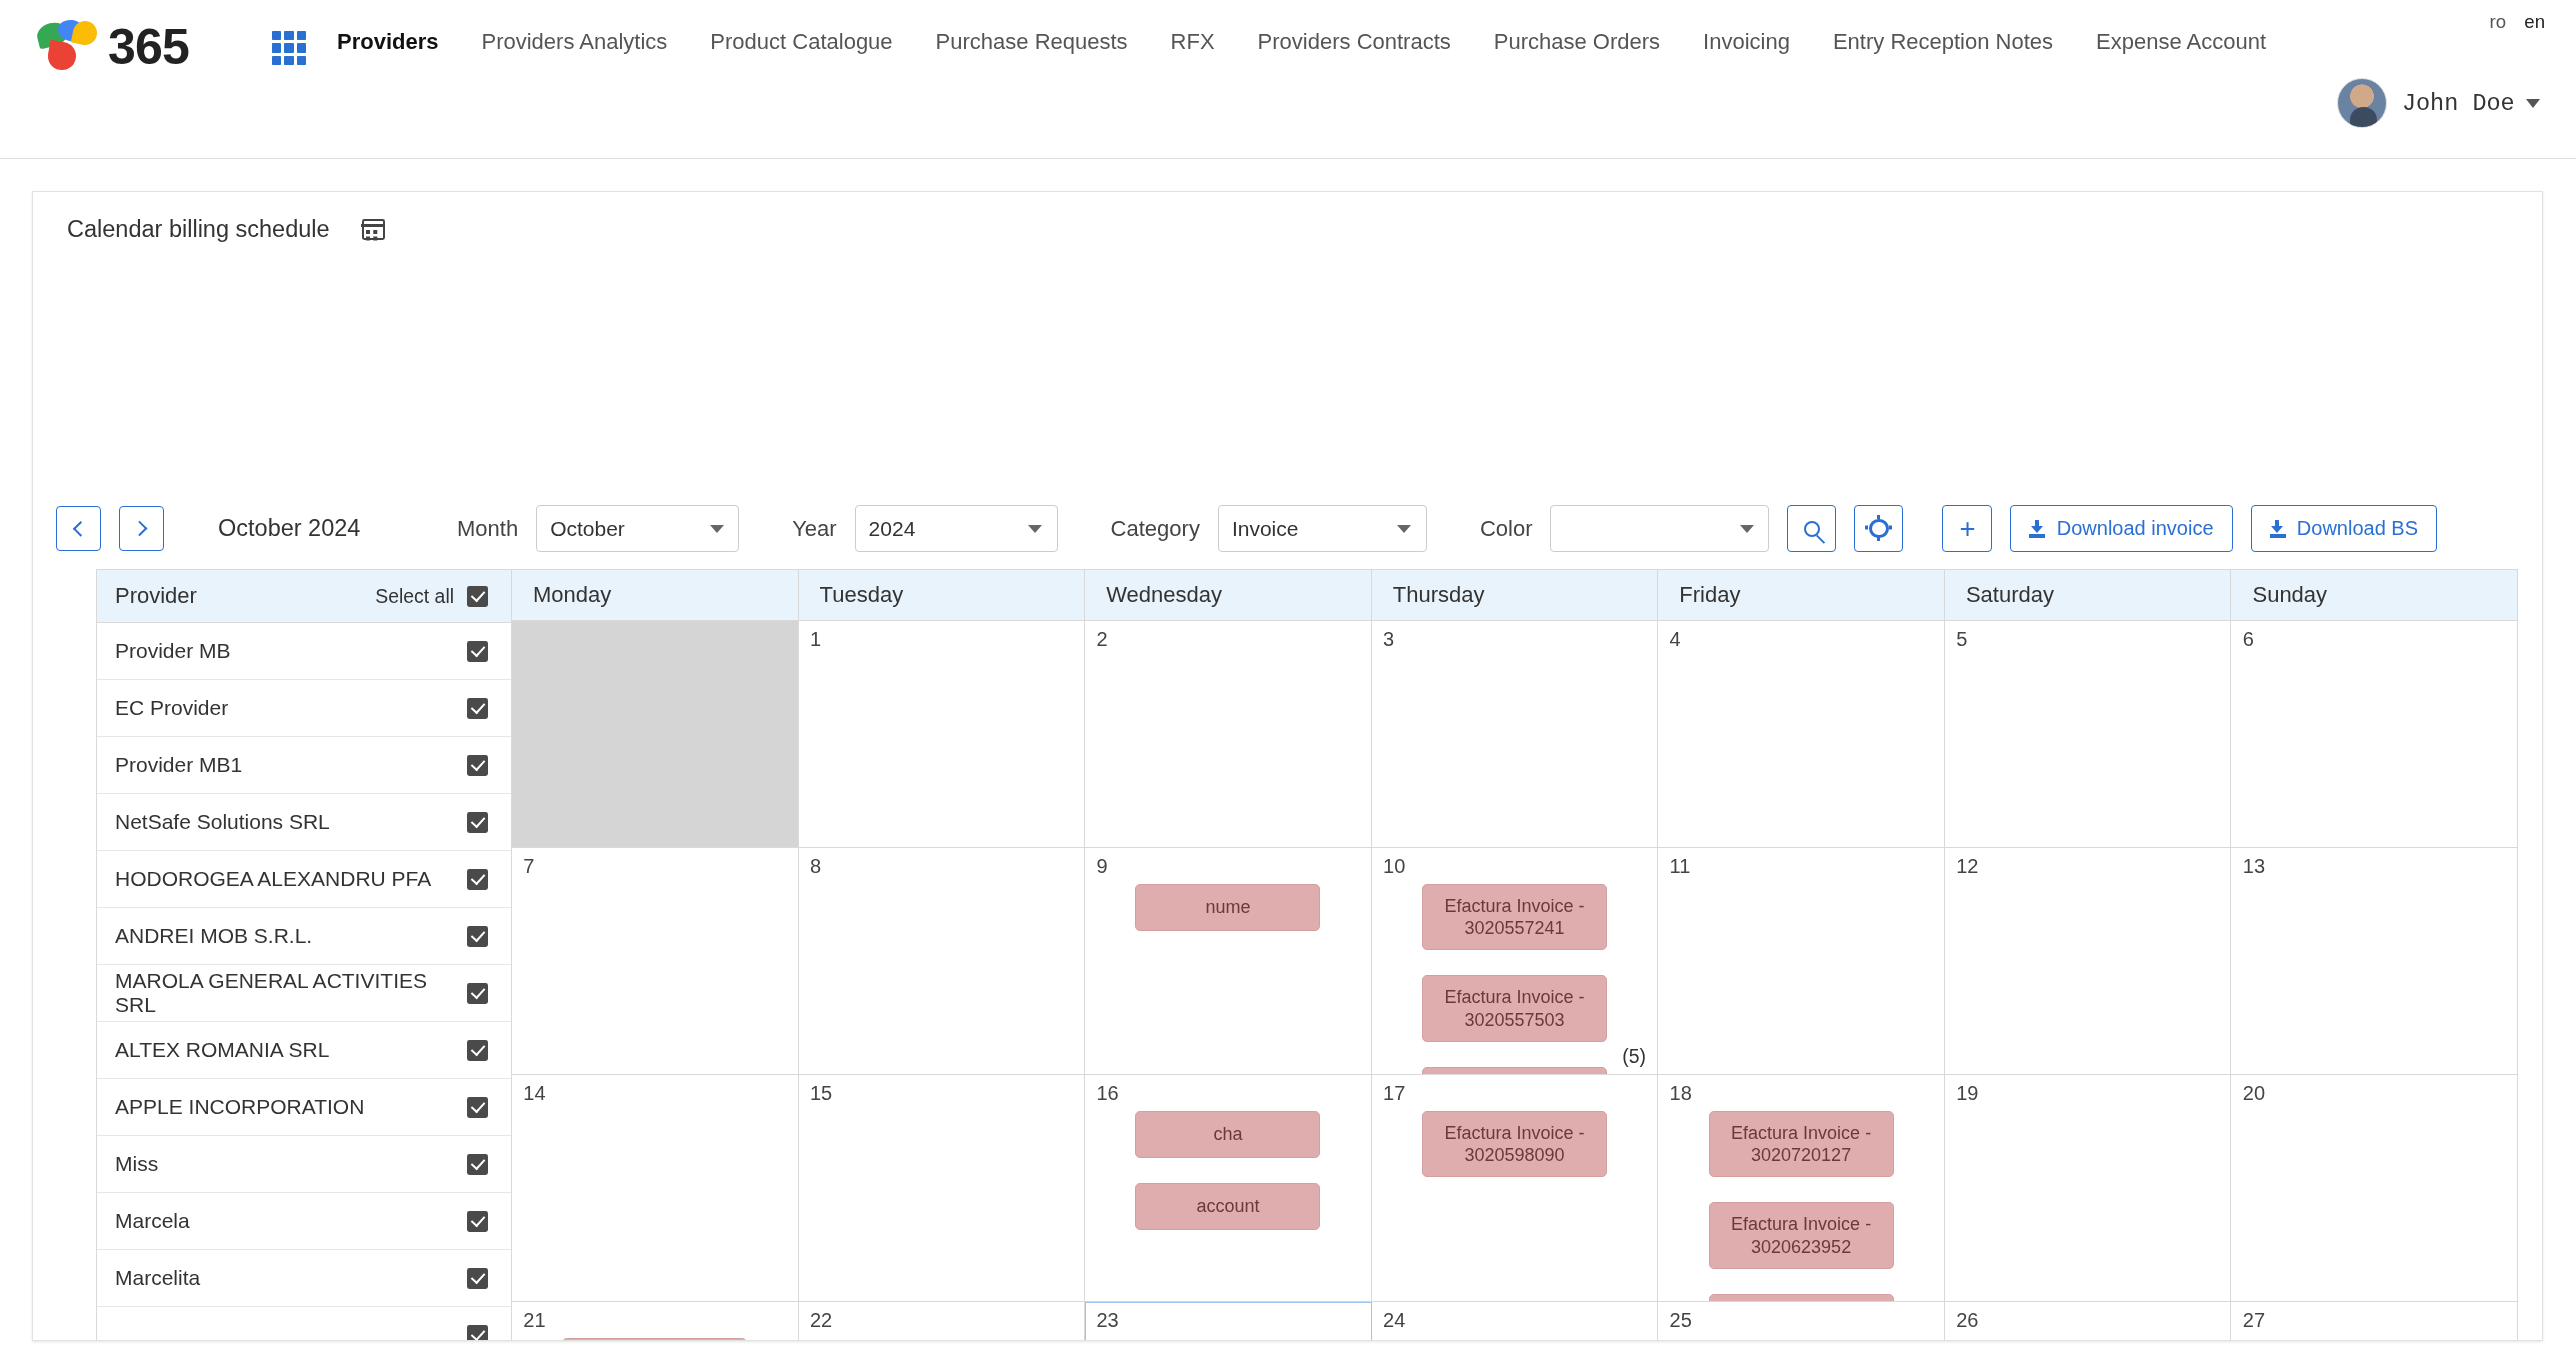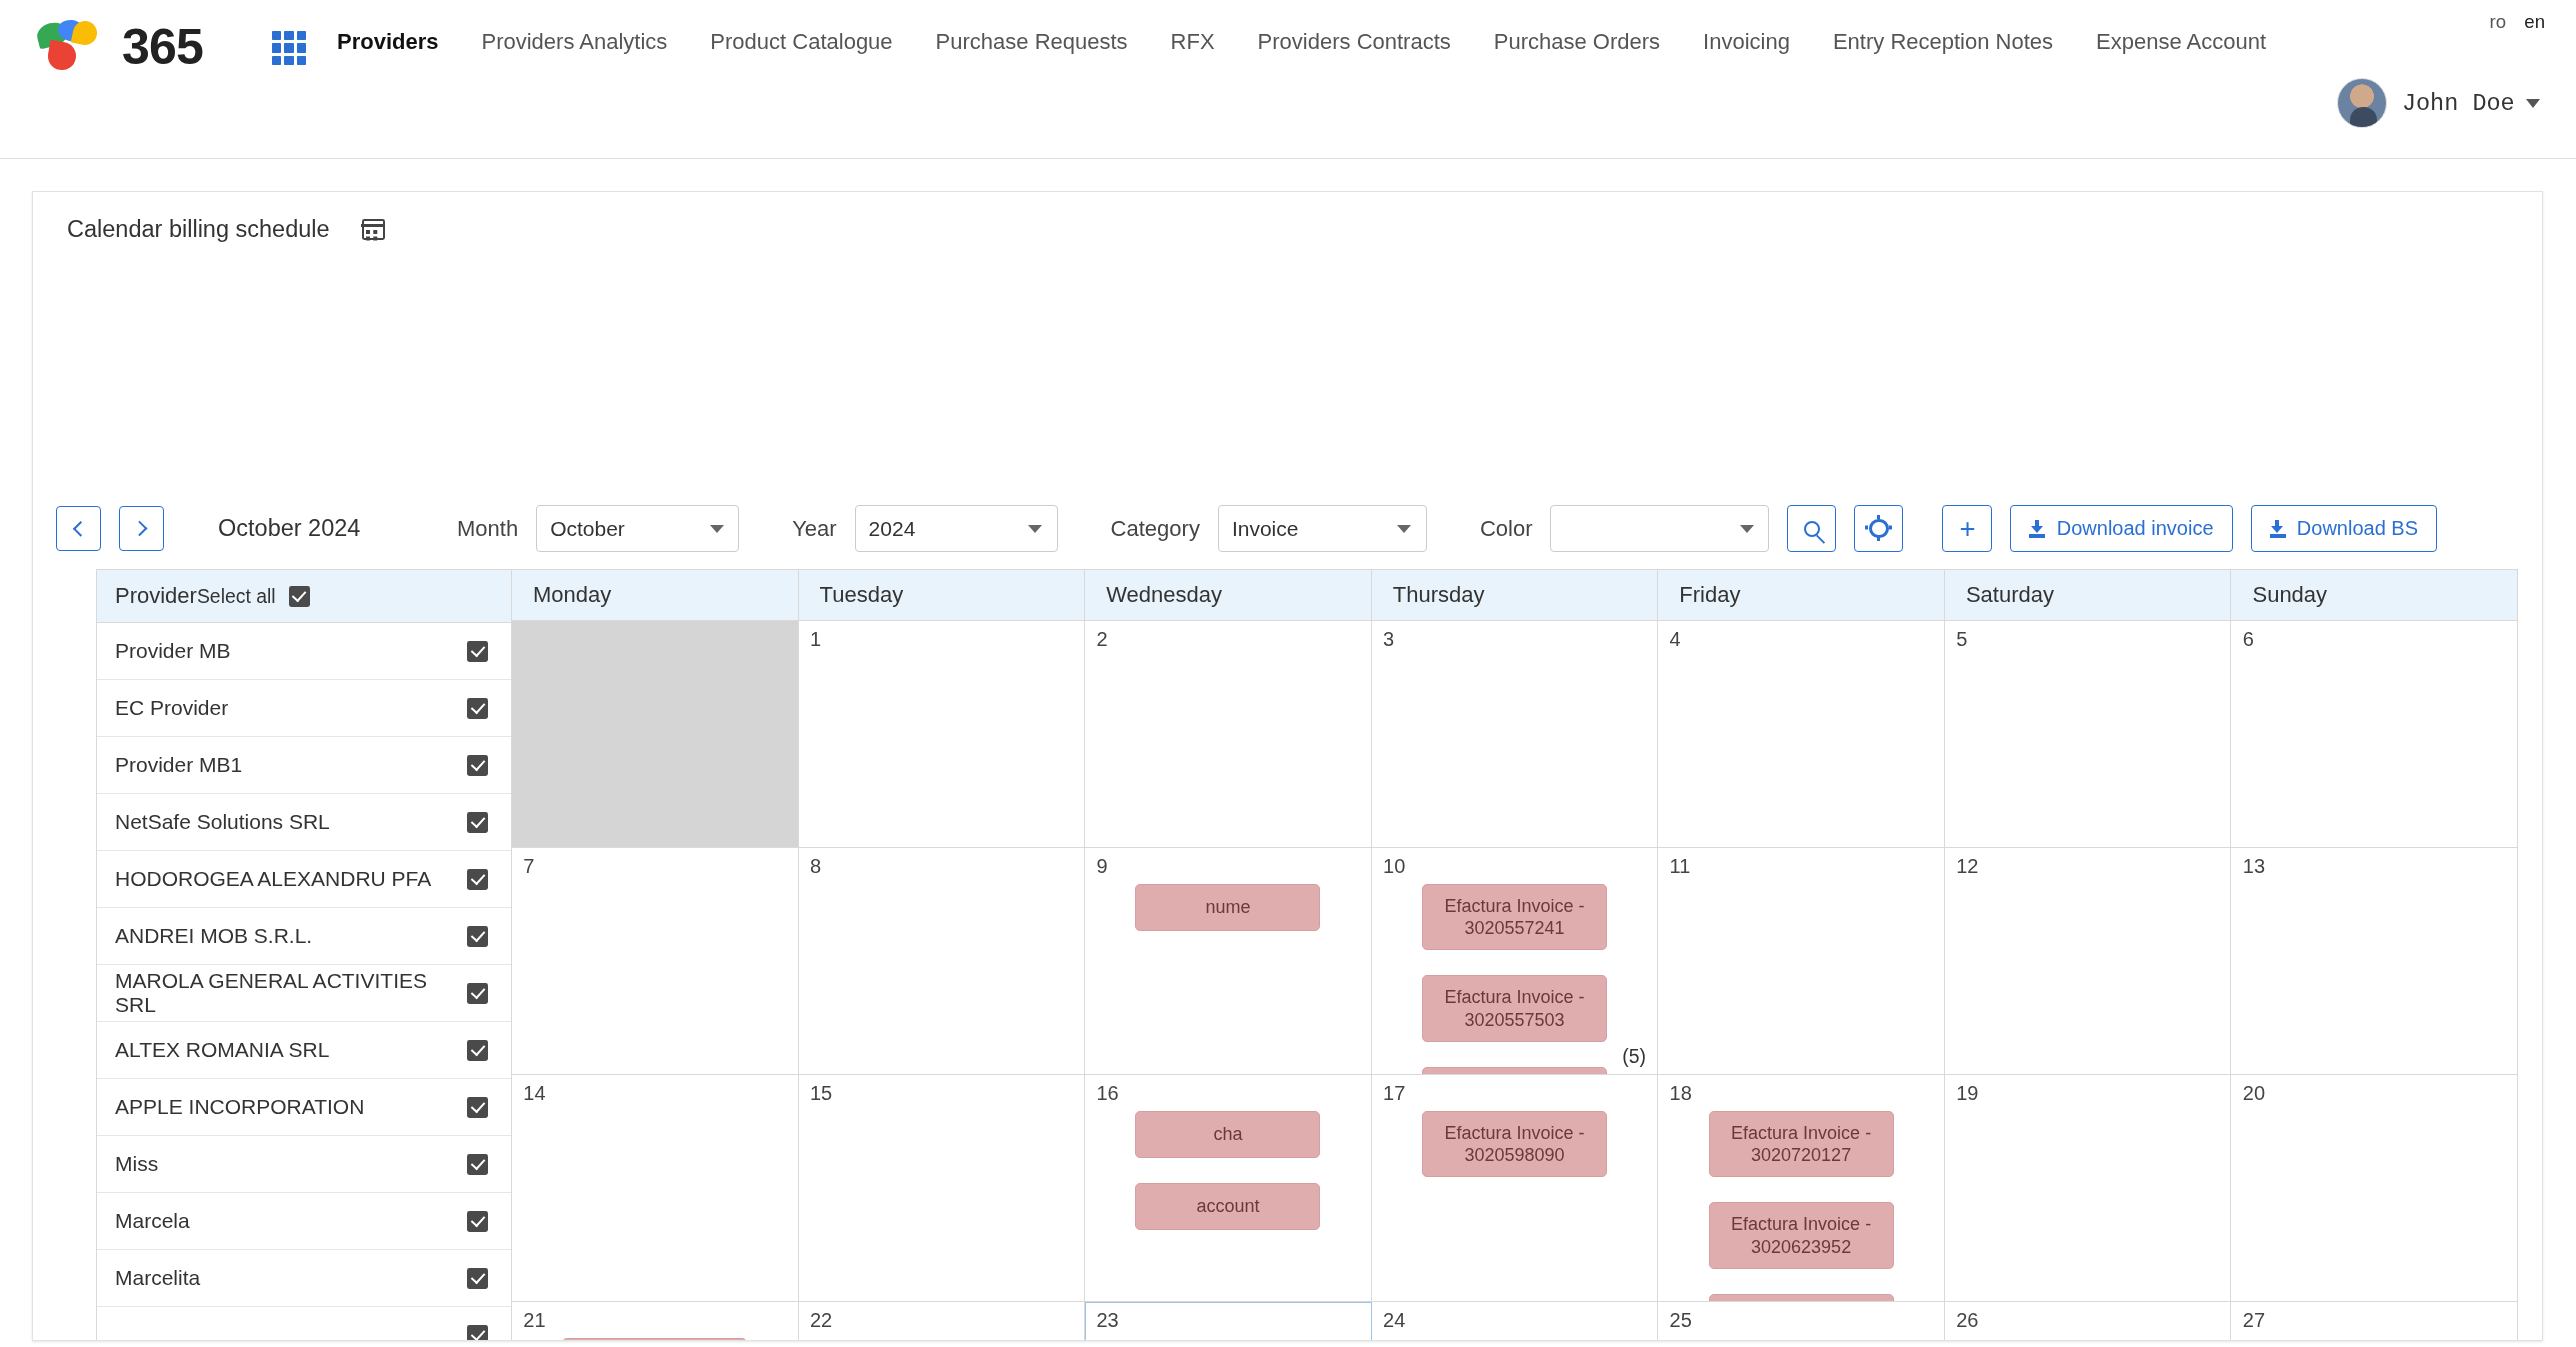--- a/index.html
+++ b/index.html
@@ -22,21 +22,21 @@
     position: absolute;
     right: 31px; top: 11.3px;
     font-size: 18.6px;
     color: #555;
   }
   .lang-row span { margin-left: 13px; cursor: pointer; }
   .lang-row .active { color: #222; }
 
   .brand {
     position: absolute; left: 37px; top: 18px;
-    display: flex;  gap: 14px;
+    display: flex; 
   }
   .logo-mark { width: 58px; height: 58px; position: relative; }
   .logo-mark i { position: absolute; display: block; }
   .leaf-g {
     width: 31px; height: 23px; left: 0; top: 4.9px;
     background: #34a853;
     border-radius: 50% 50% 50% 10%;
     transform: rotate(-14deg);
   }
   .leaf-b {
@@ -239,21 +239,21 @@
   .gridwrap {
     position: absolute; left: 63px; top: 377px;
     width: 2422px; height: 964px;
     display: flex;
     border: 0.8px solid #d9d9d9;
     overflow: hidden;
   }
   .provider-col { width: 415px; border-right: 0.8px solid #d9d9d9; }
   .prov-head {
     height: 53px; background: #e9f3fb;
-    display: flex; align-items: center; justify-content: flex-start;
+    display: flex; align-items: center; justify-content: space-between;
     padding: 0 23px 0 18px;
     font-size: 22px; color: #333;
     border-bottom: 0.8px solid #d9d9d9;
   }
   .prov-head .sel-all { font-size: 19.4px; color: #333; margin-right: 13px; }
   .prov-head-right { display: flex; align-items: center; }
   .cbx {
     width: 21px; height: 21px; border-radius: 2.4px;
     background: #4a4a4a; position: relative; cursor: pointer;
     flex: 0 0 auto;

